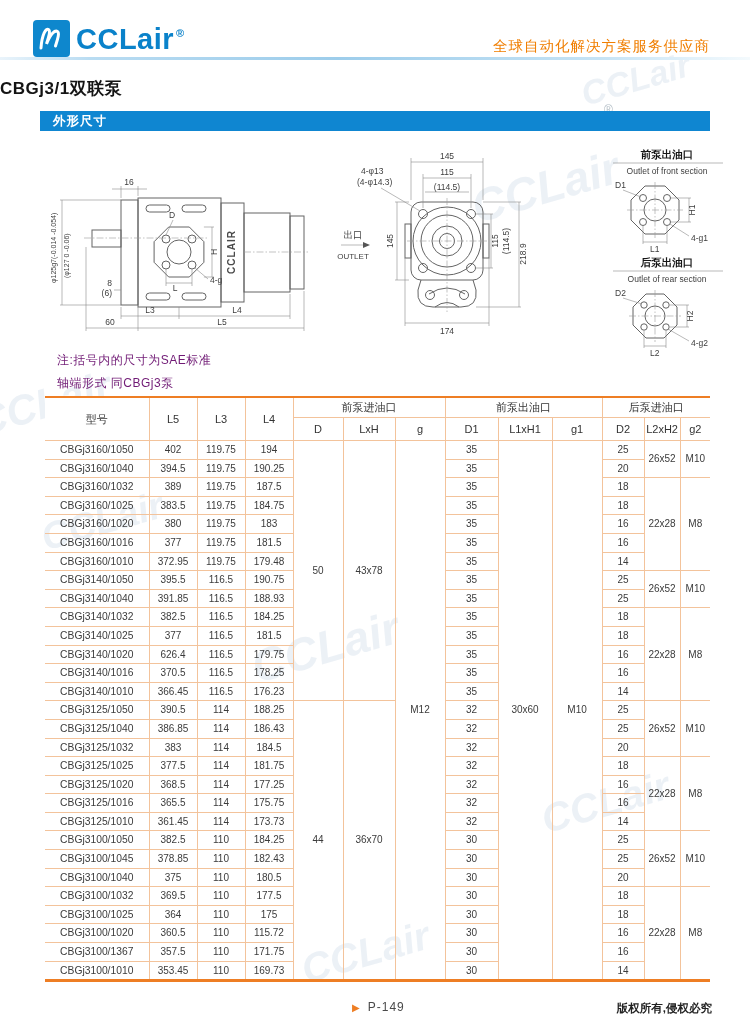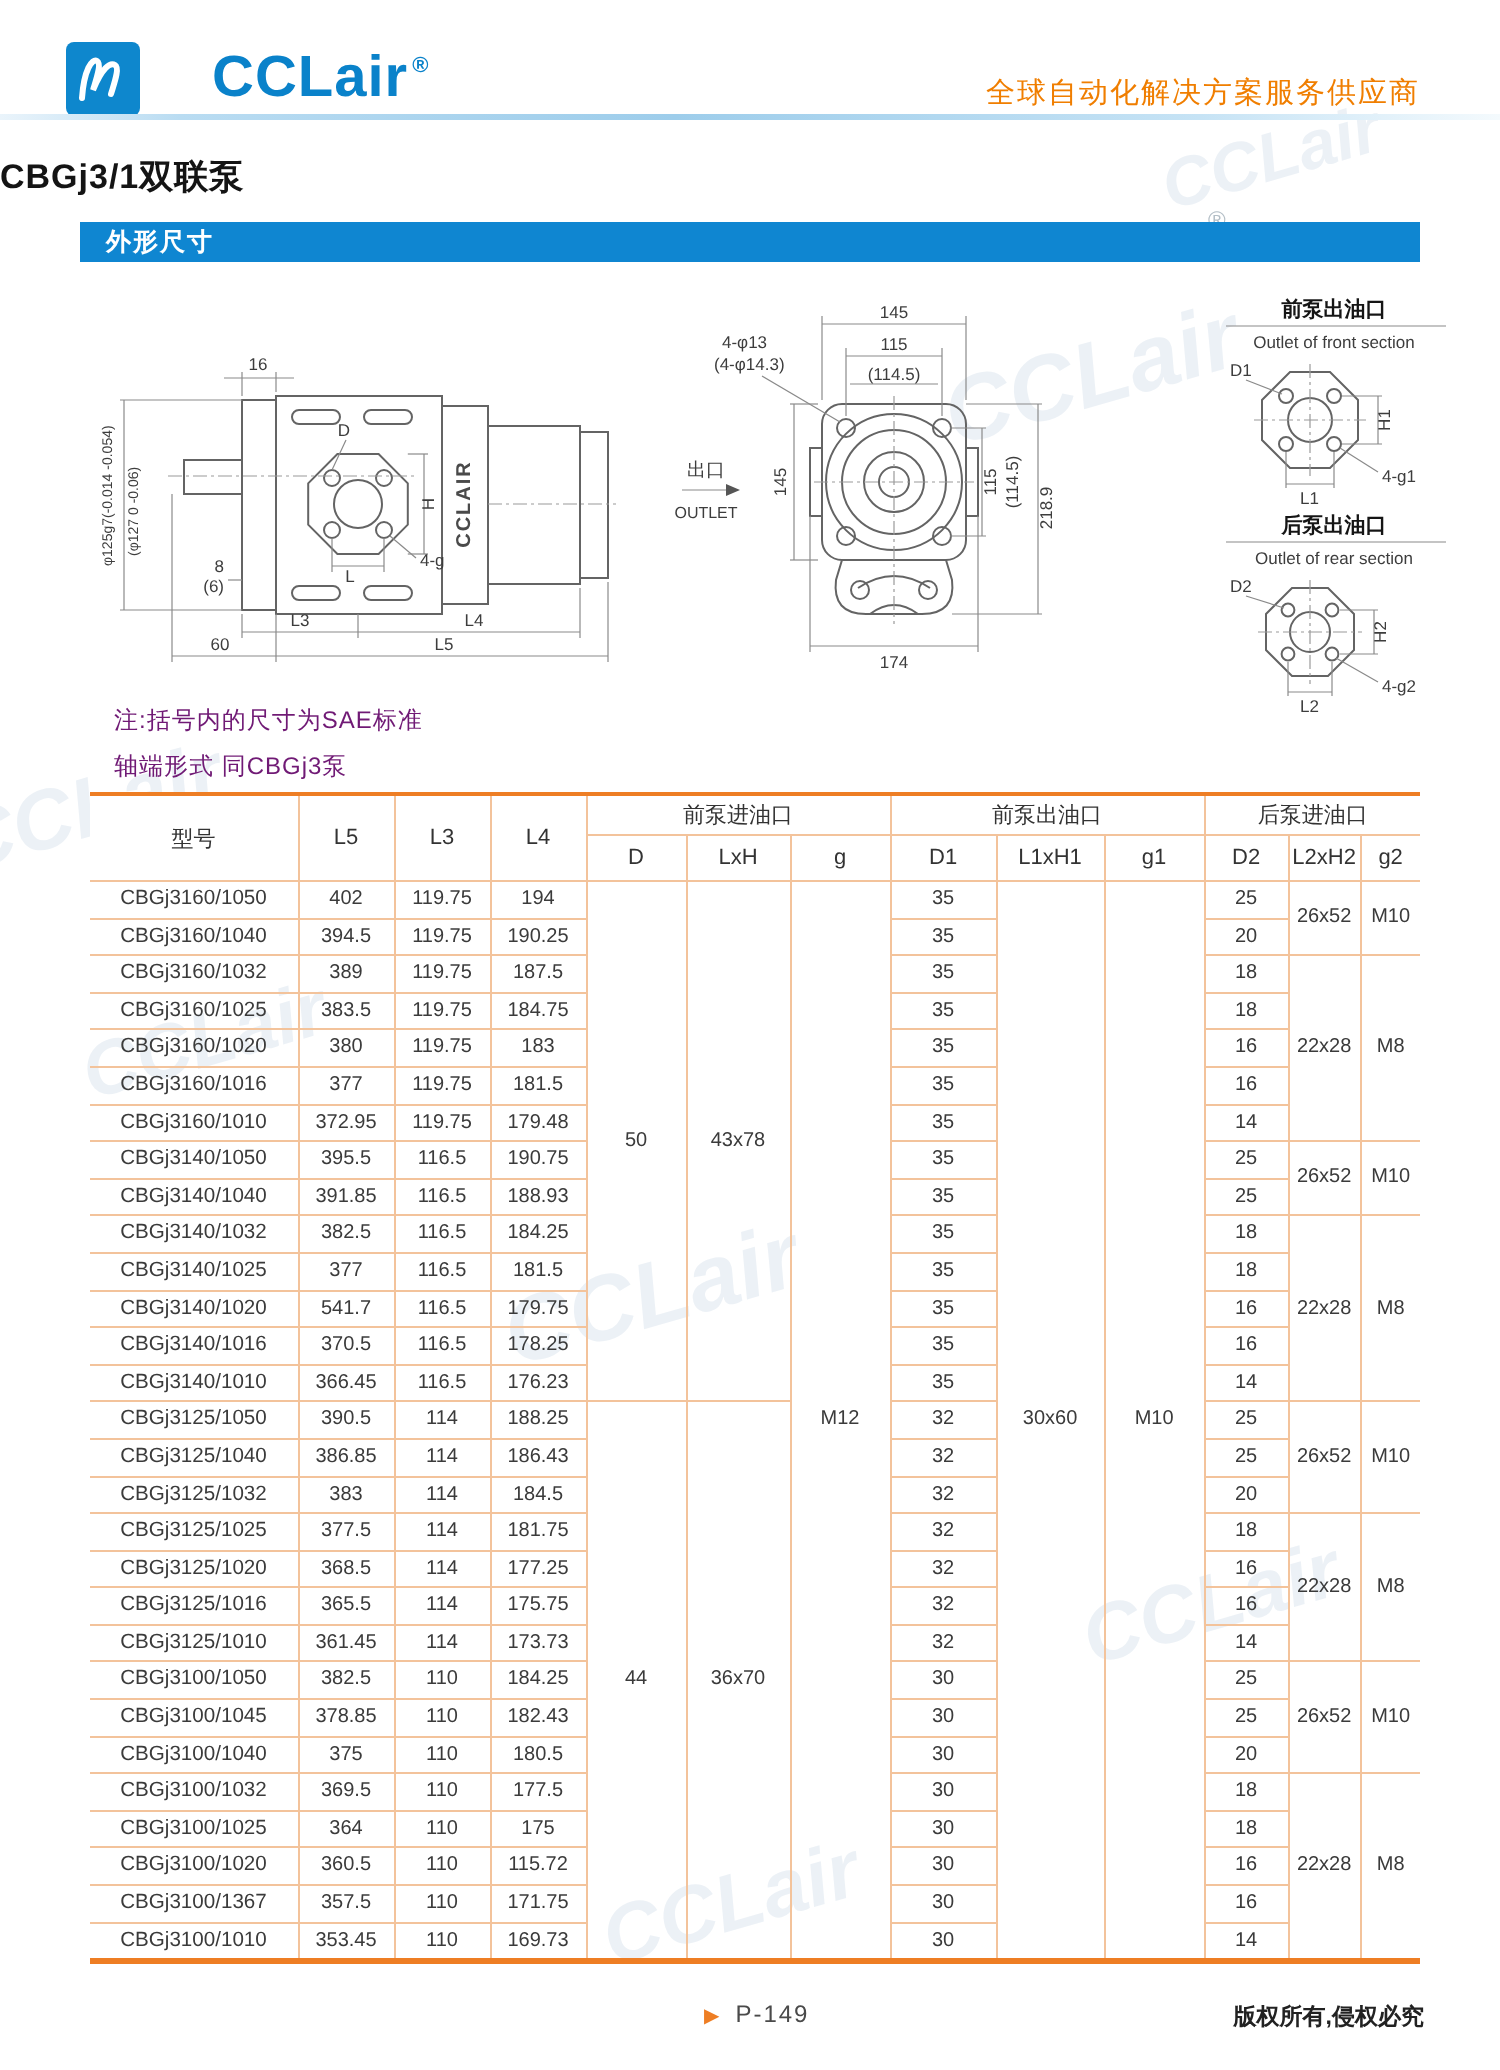--- a/index.html
+++ b/index.html
@@ -1,20 +1,20 @@
 <!DOCTYPE html>
 <html><head>
 <meta charset="utf-8">
 <style>
   html,body{margin:0;padding:0;background:#fff;}
   .page{position:relative;width:750px;height:1035px;background:#fff;overflow:hidden;
         font-family:"Liberation Sans","DejaVu Sans",sans-serif;}
 
   
-  .logo{position:absolute;top:20px;left:33px;display:flex;align-items:flex-end;gap:30px;}
+  .logo{position:absolute;top:20px;left:33px;display:flex;align-items:flex-start;}
   .logo-mark{width:37px;height:37px;background:#0e87cd;border-radius:4px;flex:0 0 auto;}
   .logo-text{font-size:29px;font-weight:bold;color:#0a82ca;margin-left:6px;line-height:38px;letter-spacing:.5px;}
   .logo-reg{font-size:11px;vertical-align:top;position:relative;top:-6px;left:2px;color:#0a82ca;}
   .tagline{position:absolute;top:37px;right:40px;font-size:14.5px;font-weight:normal;color:#f07e00;letter-spacing:1px;}
   .header-line{position:absolute;top:57px;left:0;width:750px;height:3px;
       background:linear-gradient(90deg,#eaf4fb 0%,#b9dcf2 12%,#9dcdeb 45%,#c6e3f5 80%,#f4fafd 100%);}
   .page-title{position:absolute;top:77px;left:0;width:100%;text-align:left;
       font-size:17px;font-weight:bold;color:#141414;letter-spacing:.5px;}
   .section-bar{position:absolute;top:111px;left:40px;width:670px;height:20px;background:#0f86d1;
       color:#fff;font-size:12.5px;font-weight:bold;line-height:20px;padding-left:13px;
@@ -410,21 +410,21 @@
         <tr>
           <td class="model">CBGj3140/1025</td>
           <td>377</td>
           <td>116.5</td>
           <td>181.5</td>
           <td>35</td>
           <td>18</td>
         </tr>
         <tr>
           <td class="model">CBGj3140/1020</td>
-          <td>541.7</td>
+          <td>626.4</td>
           <td>116.5</td>
           <td>179.75</td>
           <td>35</td>
           <td>16</td>
         </tr>
         <tr>
           <td class="model">CBGj3140/1016</td>
           <td>370.5</td>
           <td>116.5</td>
           <td>178.25</td>

